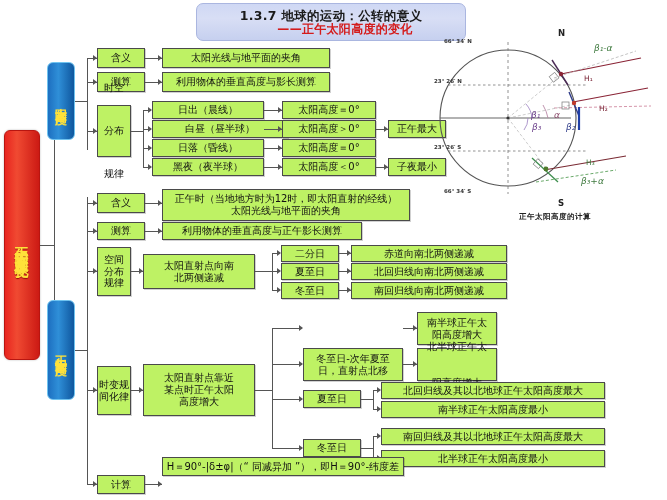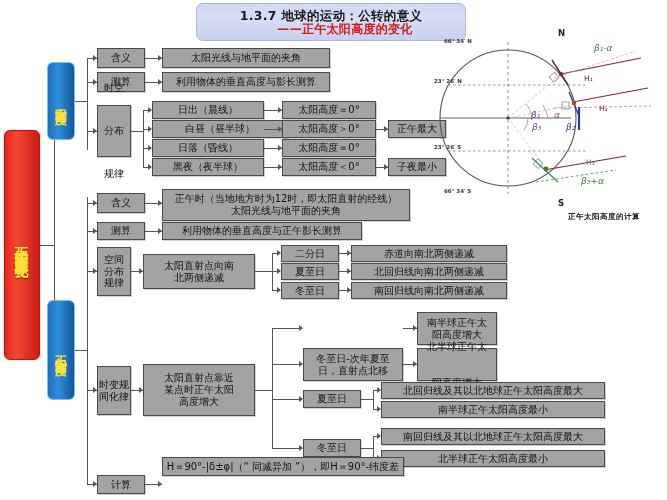--- a/index.html
+++ b/index.html
@@ -60,21 +60,21 @@
     writing-mode:vertical-rl;text-orientation:upright;
     font-size:12px;font-weight:bold;color:#ffe23a;
     letter-spacing:1.5px;line-height:1;
   }
   #blue-sun{left:47px;top:62px;width:28px;height:78px;}
   #blue-noon{left:47px;top:300px;width:28px;height:100px;}
 
   
   .box{
     border:1.2px solid #4a4a4a;
-    background:#a3a3a3;
+    background:#bef264;
     display:flex;align-items:center;justify-content:center;
     text-align:center;
     font-size:10px;
     line-height:1.18;
     color:#111;
     padding:1px 2px;
     box-shadow:1px 1px 0 rgba(0,0,0,.18);
   }
   .box.lbl{font-size:10px;font-weight:500;}
 
@@ -86,21 +86,21 @@
     position:absolute;width:0;height:0;
     border-top:3px solid transparent;
     border-bottom:3px solid transparent;
     border-left:4px solid #555;
   }
 
   
   .figure-wrap{left:436px;top:30px;width:231px;height:185px;}
   .fig-caption{
     left:470px;top:212px;width:170px;
-    font-size:7.5px;font-weight:bold;color:#222;text-align:right;
+    font-size:7.5px;font-weight:bold;color:#222;text-align:center;
     letter-spacing:.5px;
   }
 </style>
 </head>
 <body>
 
 <div class="canvas">
 
   <div class="abs title-banner">
     <div class="title-line1">1.3.7  地球的运动：公转的意义</div>

